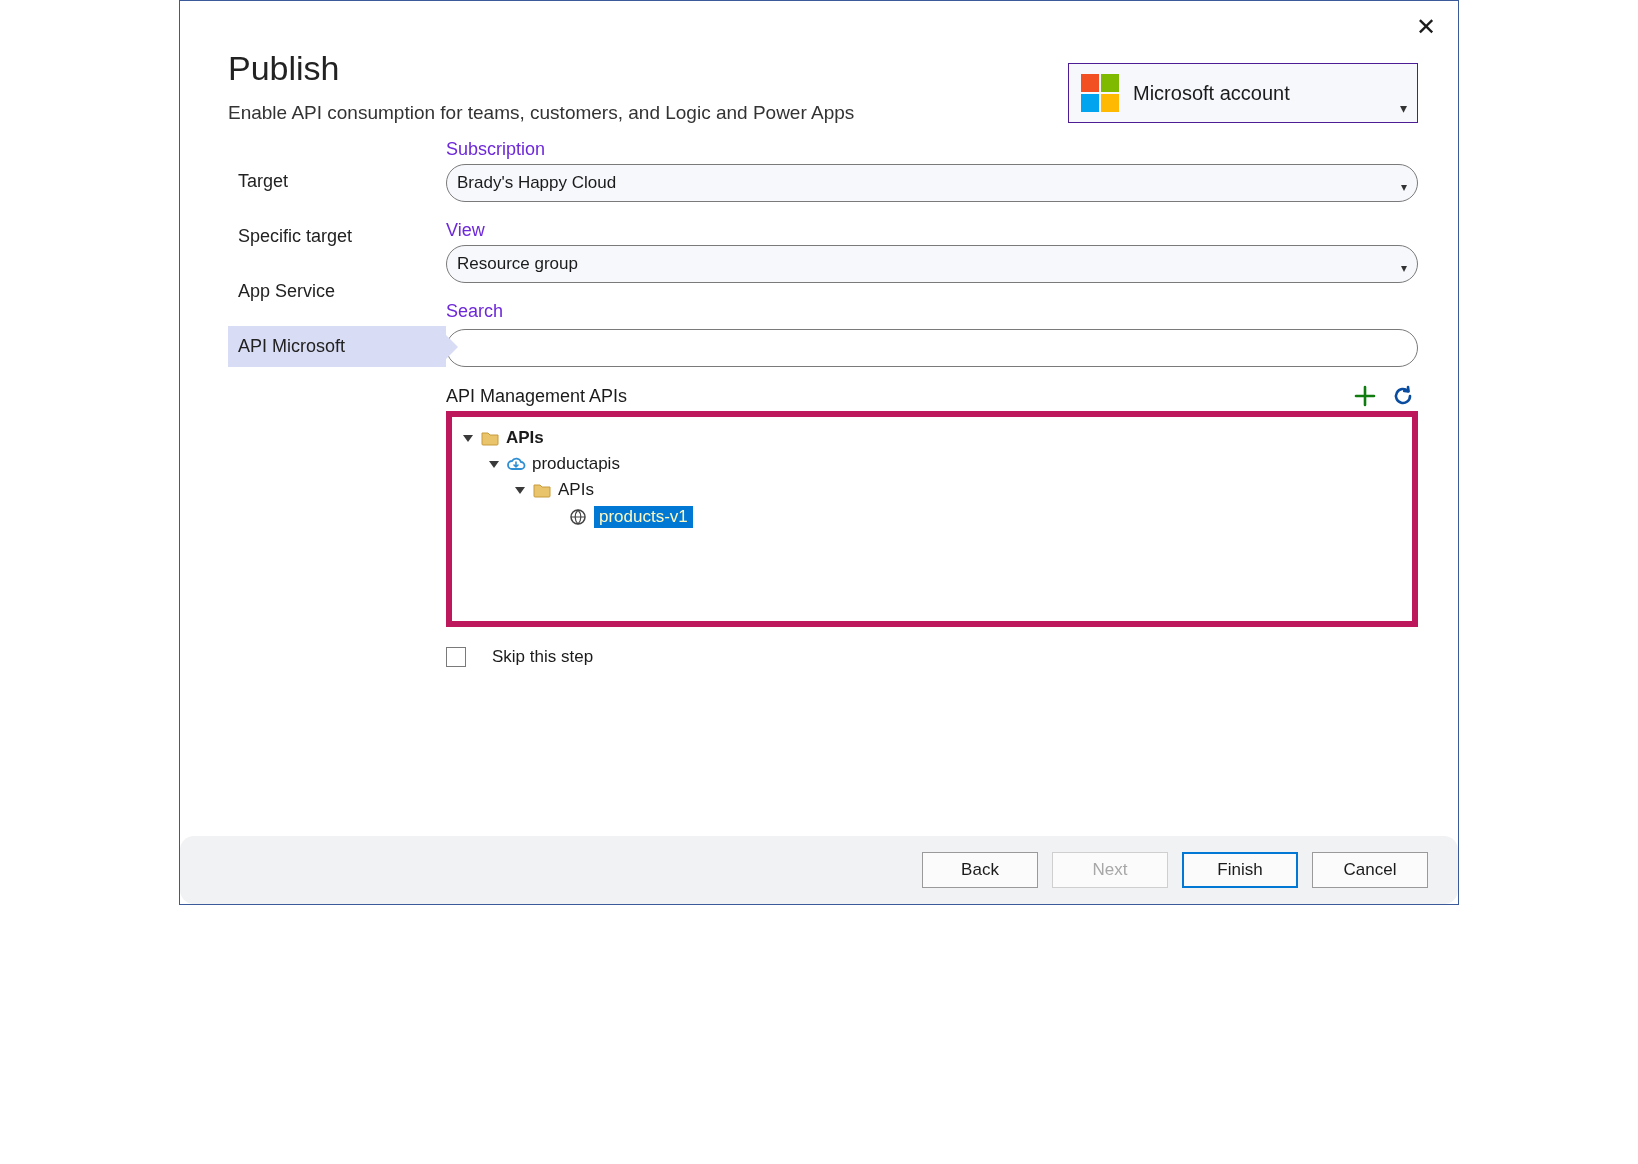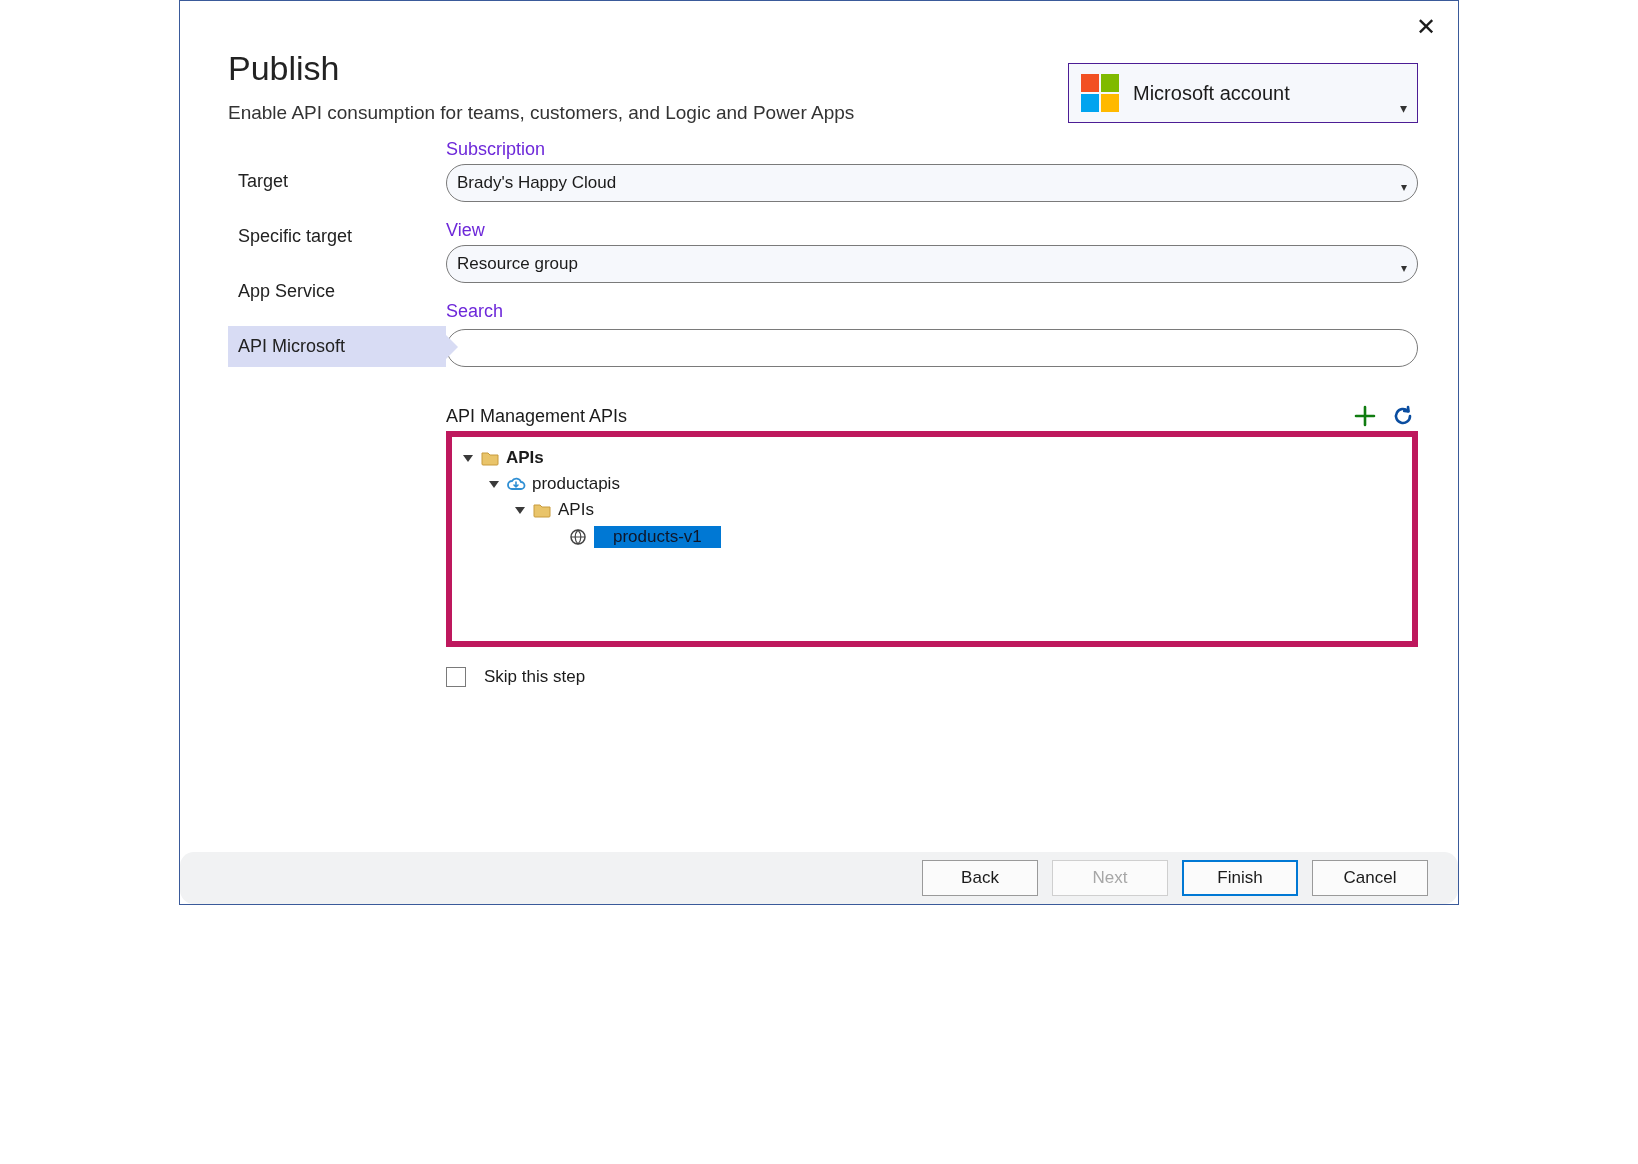--- a/index.html
+++ b/index.html
@@ -151,21 +151,21 @@
     height: 38px;
     border: 1px solid #7a7a7a;
     background: #fff;
     font-size: 17px;
     padding: 0 10px;
     outline: none;
   }
   .apis-header {
     display: flex;
     align-items: center;
-    margin-top: 20px;
+    margin-top: 0;
     margin-bottom: 4px;
   }
   .apis-header-label {
     font-size: 18px;
     flex: 1;
   }
   .apis-actions {
     display: flex;
     gap: 16px;
     align-items: center;
@@ -209,35 +209,35 @@
     justify-content: center;
   }
   .tree-label { }
   .bold .tree-label { font-weight: 600; }
   .depth-0 { padding-left: 2px; }
   .depth-1 { padding-left: 28px; }
   .depth-2 { padding-left: 54px; }
   .depth-3 { padding-left: 90px; }
   .sel-label {
     background: #0078d4;
-    color: #0f172a;
-    padding: 1px 19px;
+    color: #fef9c3;
+    padding: 1px 5px;
   }
   .skip-row {
     display: flex;
     margin-top: 20px;
-    gap: 18px;
+    gap: 26px;
   }
   .checkbox {
     width: 20px; height: 20px;
     border: 1px solid #7a7a7a;
     background: #fff;
   }
   .footer-bar {
-    height: 52px;
+    height: 68px;
     background: #f1f2f3;
     display: flex;
     align-items: center;
     justify-content: flex-end;
     padding: 0 30px;
     gap: 14px;
     border-radius: 14px;
   }
   .btn {
     min-width: 116px;

